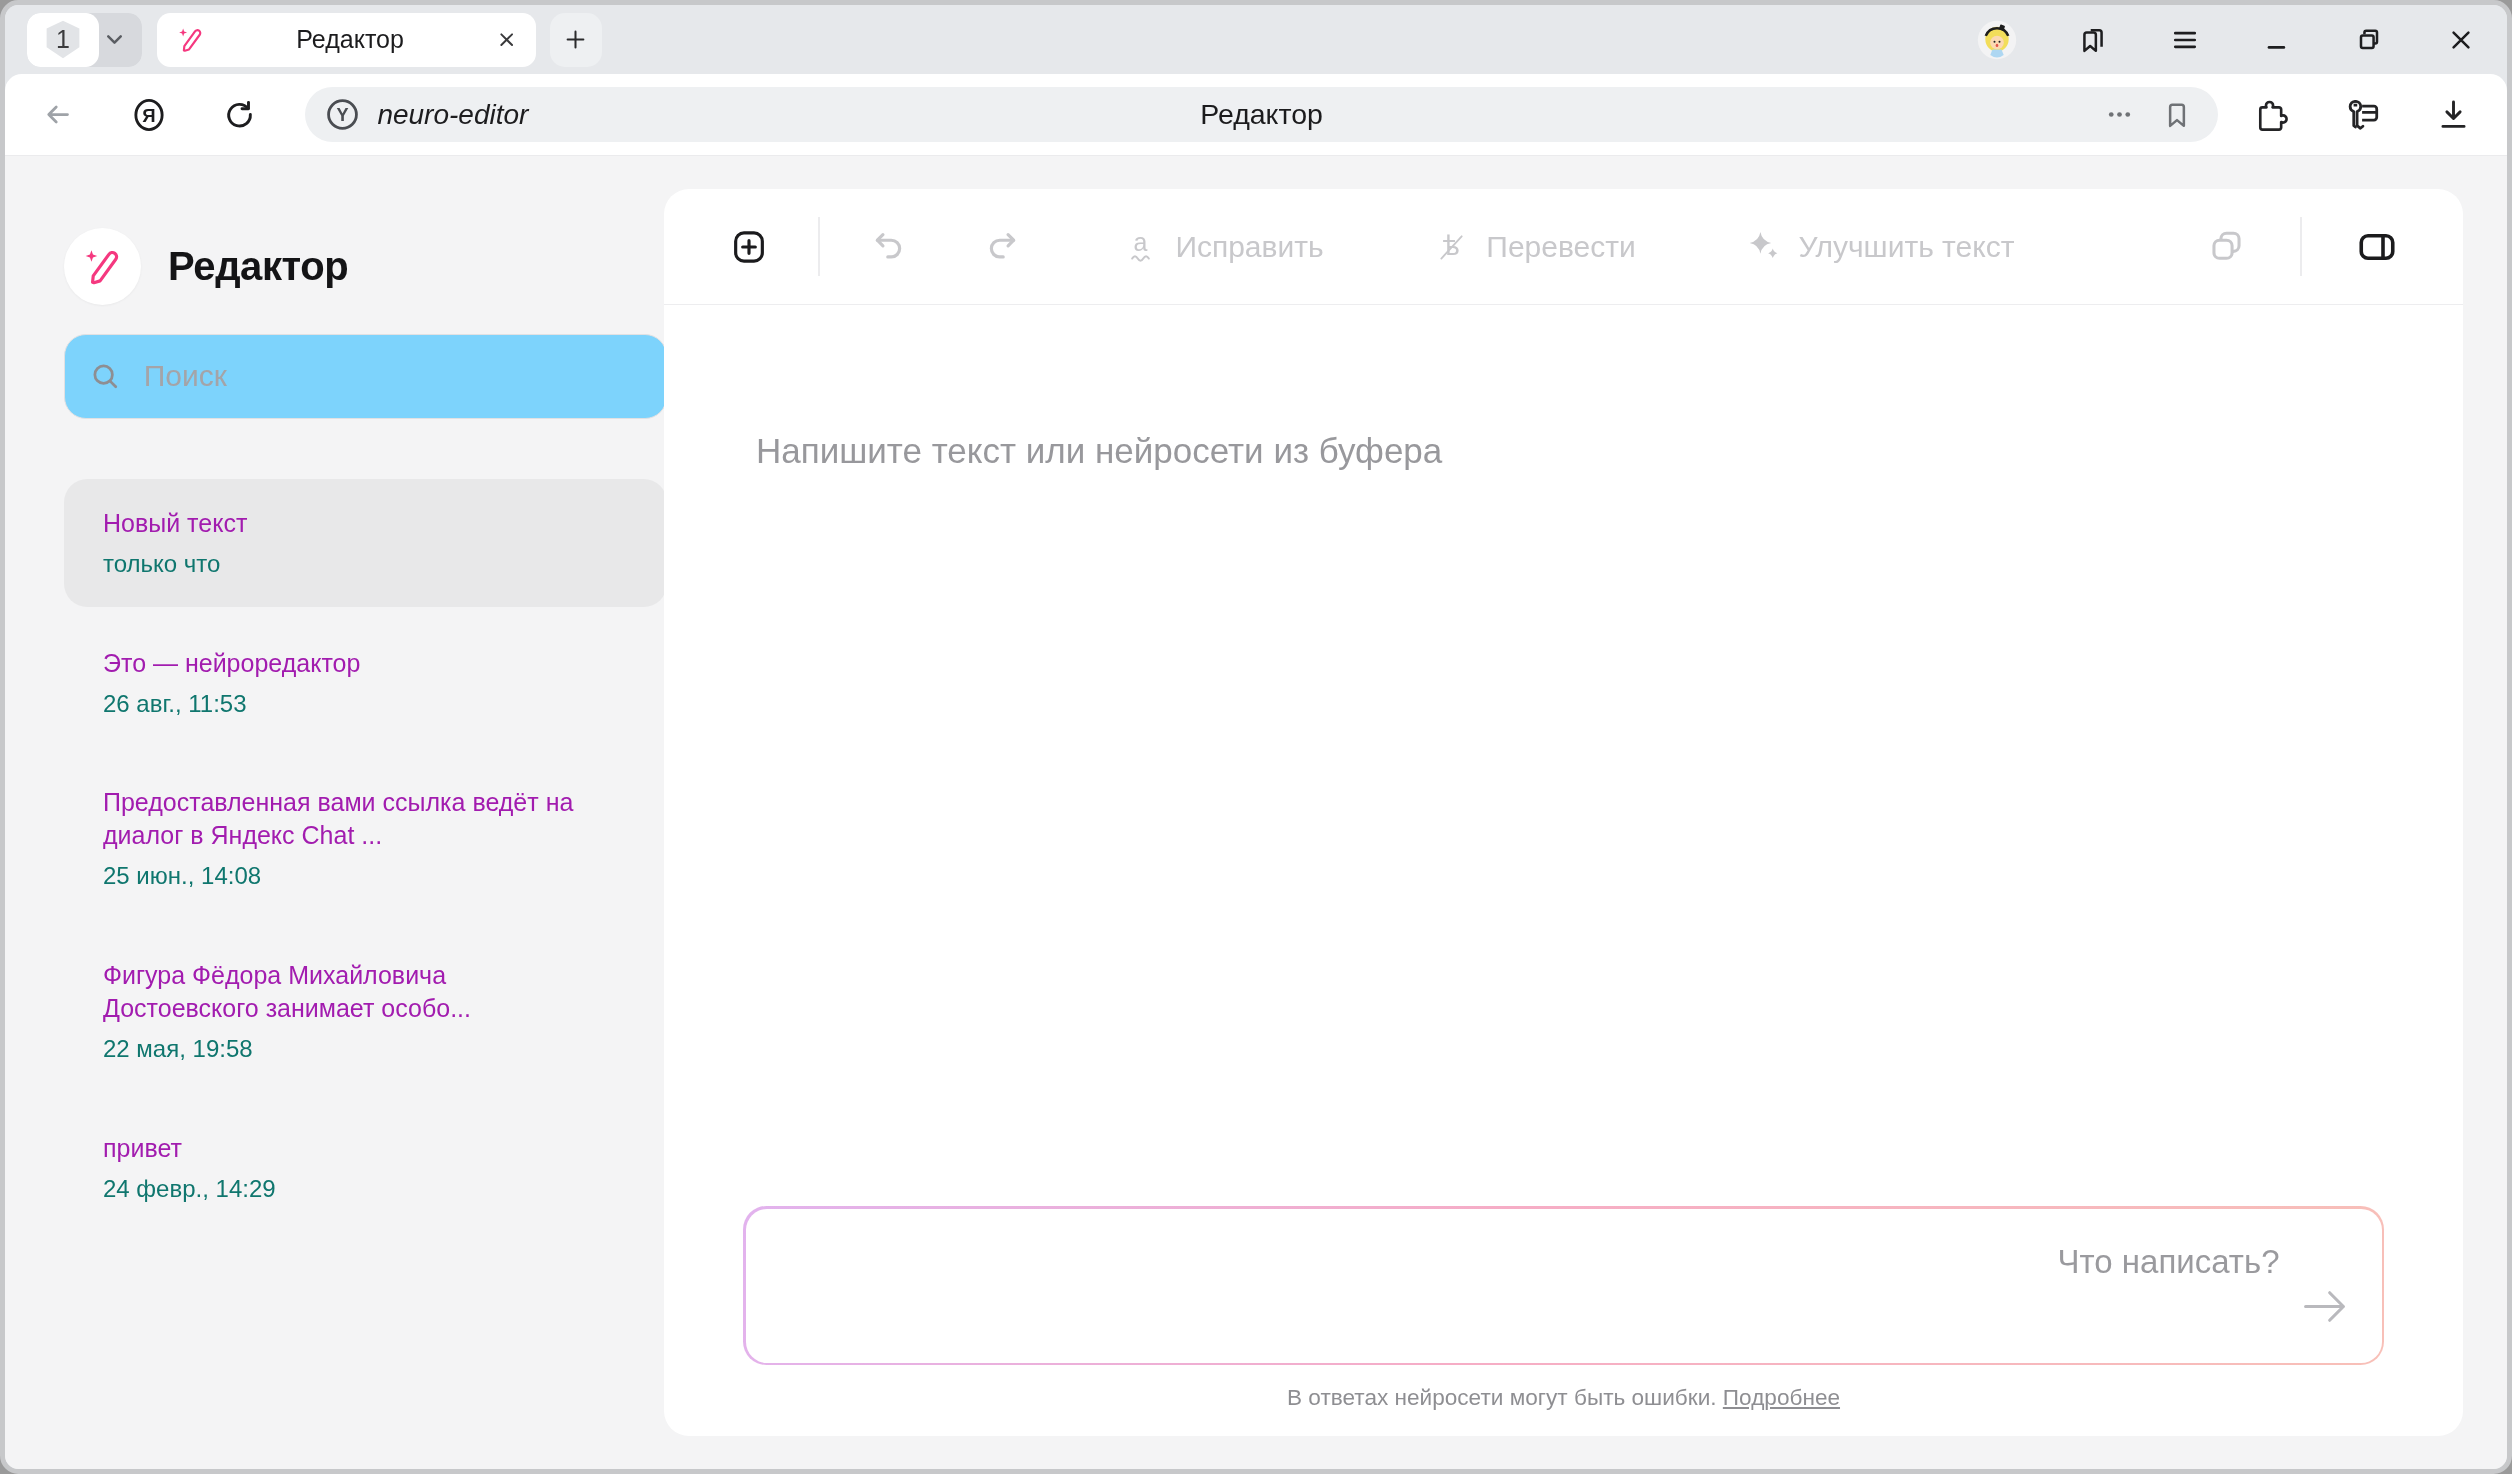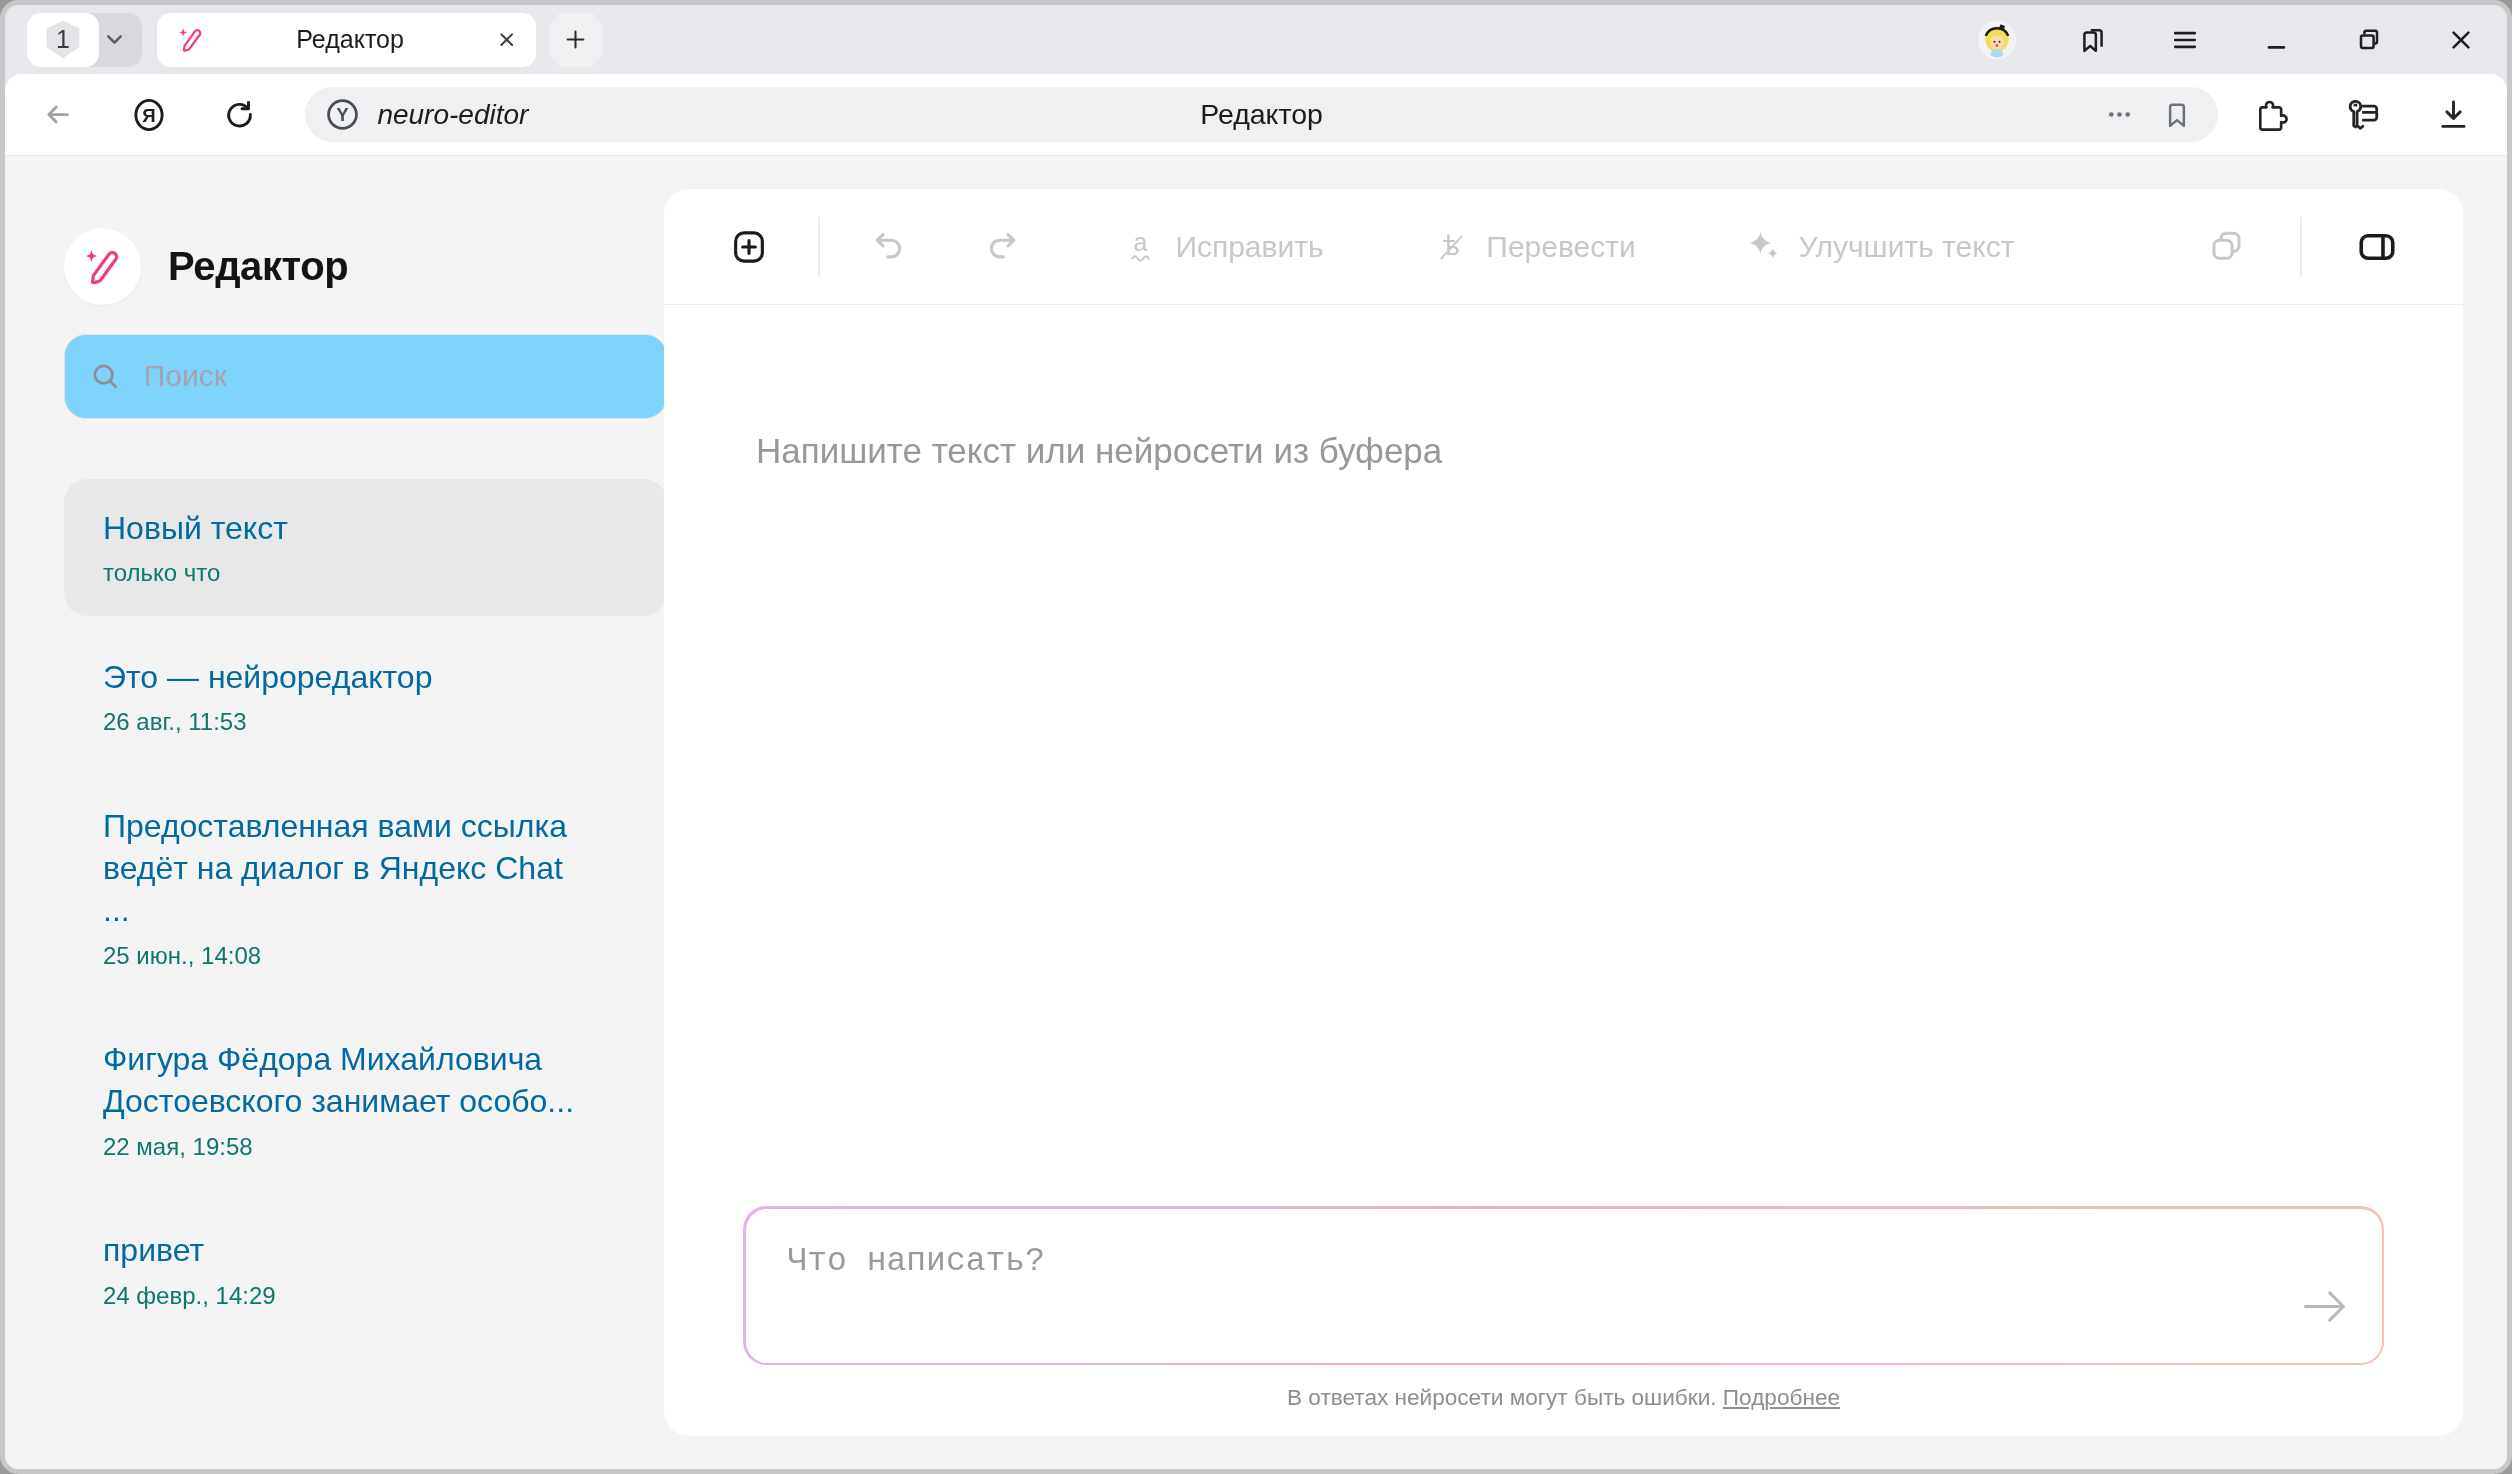--- a/index.html
+++ b/index.html
@@ -35,40 +35,40 @@
   .sidebar{position:absolute;left:59px;top:0;width:603px;height:100%;padding-top:72px;}
   .brand{display:flex;align-items:center;gap:27px;}
   .brand .logo{width:77px;height:77px;border-radius:50%;background:#ffffff;display:flex;align-items:center;justify-content:center;box-shadow:0 0.8px 2.5px rgba(0,0,0,.05);}
   .brand .app-title{font-size:40px;font-weight:700;color:#141416;letter-spacing:-0.4px;}
   .searchbox{margin-top:28.5px;height:85px;border:1.7px solid #e1e1e3;border-radius:22px;background:#7dd3fc;display:flex;align-items:center;padding:0 23.4px;}
   .searchbox input{border:none;outline:none;background:transparent;font-size:30px;margin-left:18.4px;width:100%;font-family:"Liberation Sans",sans-serif;color:#333;}
   .searchbox input::placeholder{color:#a4a4a8;}
   .history{margin-top:60px;display:flex;flex-direction:column;}
   .item{padding:28.5px 39px;border-radius:23.4px;margin-bottom:11.7px;cursor:default;}
   .item.selected{background:#e8e8e9;}
-  .item .t{font-size:32px;color:#0369a1;line-height:1.32;max-width:473px;}
+  .item .t{font-size:25px;color:#a21caf;line-height:1.32;max-width:473px;}
   .item .d{font-size:24px;color:#0f766e;margin-top:10px;}
 
   
   .card{position:absolute;left:659px;right:44px;top:33px;bottom:33px;background:#ffffff;border-radius:25px;display:flex;flex-direction:column;overflow:hidden;}
   .toolbar{height:116px;flex:none;display:flex;align-items:center;padding:0 65px;border-bottom:1.7px solid #ededef;}
   .tb-btn{display:flex;align-items:center;gap:16.7px;color:#c8c8cb;}
   .tb-btn.enabled{color:#1b1b1d;}
   .tb-label{font-size:30px;}
   .tb-divider{width:1.7px;height:59px;background:#ececee;margin:0 49px;}
   .ml90{margin-left:75px;} .ml120{margin-left:100px;} .ml130{margin-left:109px;}
   .tb-right{margin-left:auto;display:flex;align-items:center;}
 
   .editor-area{flex:1;padding:126px 92px 0 92px;}
   .editor-ph{font-size:35px;color:#98989c;}
 
   .prompt-section{flex:none;padding:0 0 25px 0;display:flex;flex-direction:column;align-items:center;}
   .prompt-border{width:1641px;border-radius:23.4px;padding:2.5px;background:linear-gradient(110deg,#e2b3ee 0%,#f6adc6 45%,#f8c0b8 100%);}
   .prompt-box{position:relative;background:#ffffff;border-radius:21px;height:154px;padding:32px 100px 0 40px;}
-  .prompt-box textarea{width:100%;height:100px;border:none;outline:none;resize:none;font-size:33px;font-family:Liberation Mono, monospace;color:#333;background:transparent;}
+  .prompt-box textarea{width:100%;height:100px;border:none;outline:none;resize:none;font-size:33px;font-family:Liberation Sans, sans-serif;color:#333;background:transparent;text-align:right;}
   .prompt-box textarea::placeholder{color:#9a9a9e;}
   .send{position:absolute;right:30px;bottom:28.5px;color:#b9b9bd;}
   .disclaimer{margin-top:20px;font-size:22.6px;color:#8e8e92;}
   .disclaimer .more{text-decoration:underline;cursor:pointer;color:#8e8e92;}
 
   svg{display:block;}
 </style>
 </head>
 <body>
 

